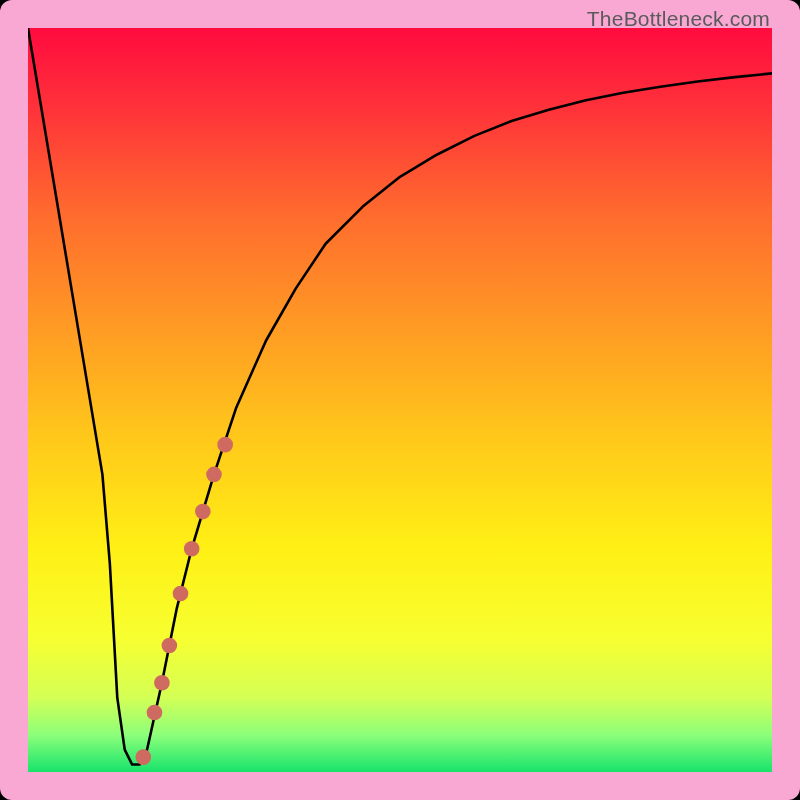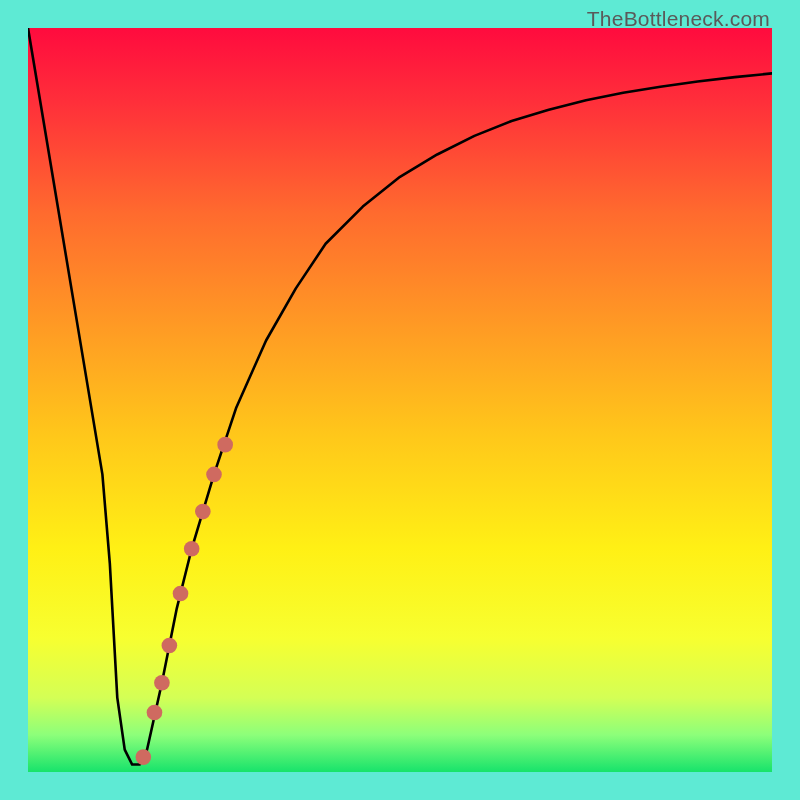--- a/index.html
+++ b/index.html
@@ -8,21 +8,22 @@
     width: 800px;
     height: 800px;
     overflow: hidden;
     background: #000;
     font-family: Arial, Helvetica, sans-serif;
   }
   .frame {
     position: relative;
     width: 800px;
     height: 800px;
-    background: #5eead4;
+    background: #f9a8d4;
+    border-radius: 12px;
   }
   .plot-area {
     position: absolute;
     left: 28px;
     top: 28px;
     width: 744px;
     height: 744px;
     box-sizing: border-box;
     overflow: hidden;
   }

